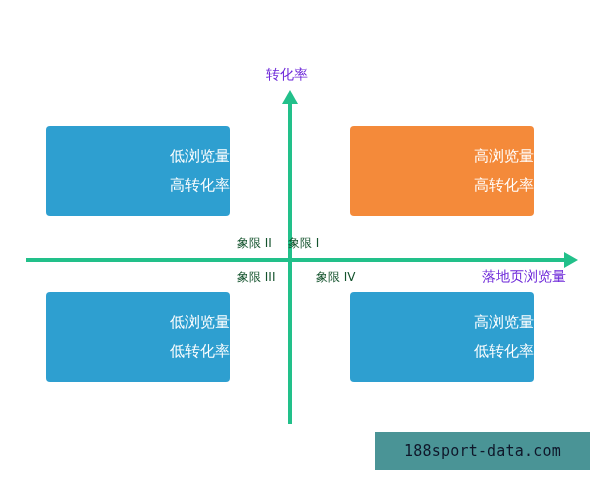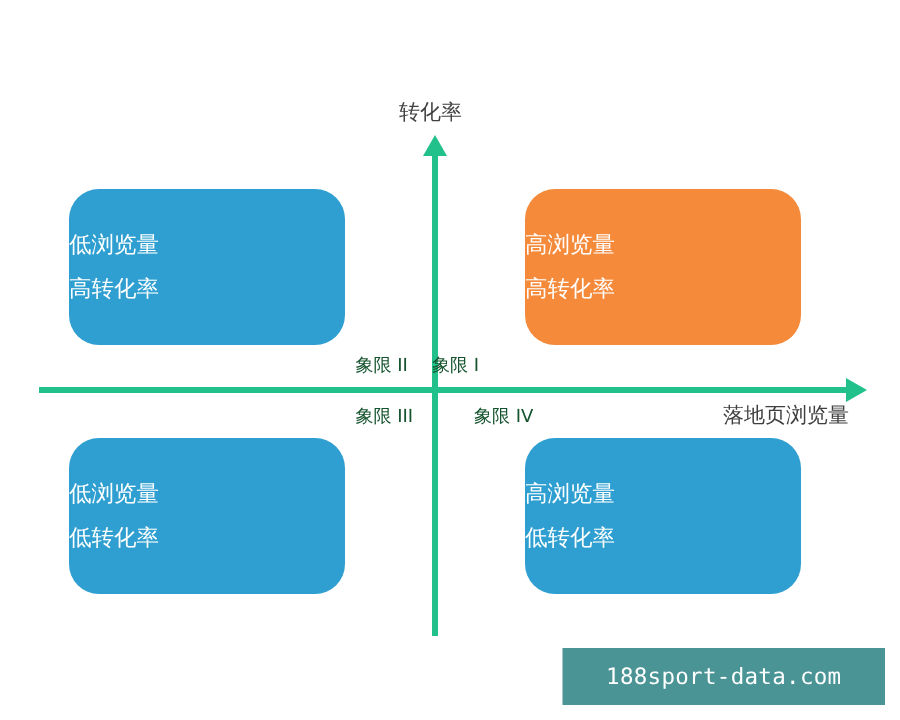--- a/index.html
+++ b/index.html
@@ -15,46 +15,46 @@
       border-left: 8px solid transparent; border-right: 8px solid transparent; border-bottom: 14px solid #22c08a;
     }
     .axis-h {
       position: absolute; left: 26px; top: 258px; width: 540px; height: 4px; background: #22c08a;
     }
     .axis-h-head {
       position: absolute; left: 564px; top: 252px; width: 0; height: 0;
       border-top: 8px solid transparent; border-bottom: 8px solid transparent; border-left: 14px solid #22c08a;
     }
     .axis-label {
-      position: absolute; font-size: 14px; color: #404040; white-space: nowrap;
+      position: absolute; font-size: 14px; color: #6d28d9; white-space: nowrap;
     }
     .y-label { left: 266px; top: 66px; }
     .x-label { left: 482px; top: 268px; }
     .quad-label {
       position: absolute; font-size: 12px; color: #14532d; white-space: nowrap;
     }
     .q2 { left: 237px; top: 235px; }
     .q1 { left: 288px; top: 235px; }
     .q3 { left: 237px; top: 269px; }
     .q4 { left: 316px; top: 269px; }
     .box {
-      position: absolute; width: 184px; height: 104px; border-radius: 20px;
-      display: flex; flex-direction: column; align-items: flex-start; justify-content: center;
+      position: absolute; width: 184px; height: 90px; border-radius: 4px;
+      display: flex; flex-direction: column; align-items: flex-end; justify-content: center;
       color: #ffffff; font-size: 15px; line-height: 29px;
     }
     .box span { display: block; }
     .blue { background: #2e9fd0; }
     .orange { background: #f48a3a; }
     .tl { left: 46px; top: 126px; }
     .tr { left: 350px; top: 126px; }
     .bl { left: 46px; top: 292px; }
     .br { left: 350px; top: 292px; }
     .watermark {
       position: absolute; left: 375px; top: 432px; width: 215px; height: 38px;
-      background: #4a9496; color: #ffffff; font-size: 15px;
+      background: #4a9496; color: #0f172a; font-size: 15px;
       display: flex; align-items: center; justify-content: center;
       font-family: "DejaVu Sans Mono", "Liberation Mono", monospace; letter-spacing: 0.2px;
     }
   </style>
 </head>
 <body>
 
 <div>
   <div class="axis-label y-label">转化率</div>
   <div class="axis-v-head"></div>

